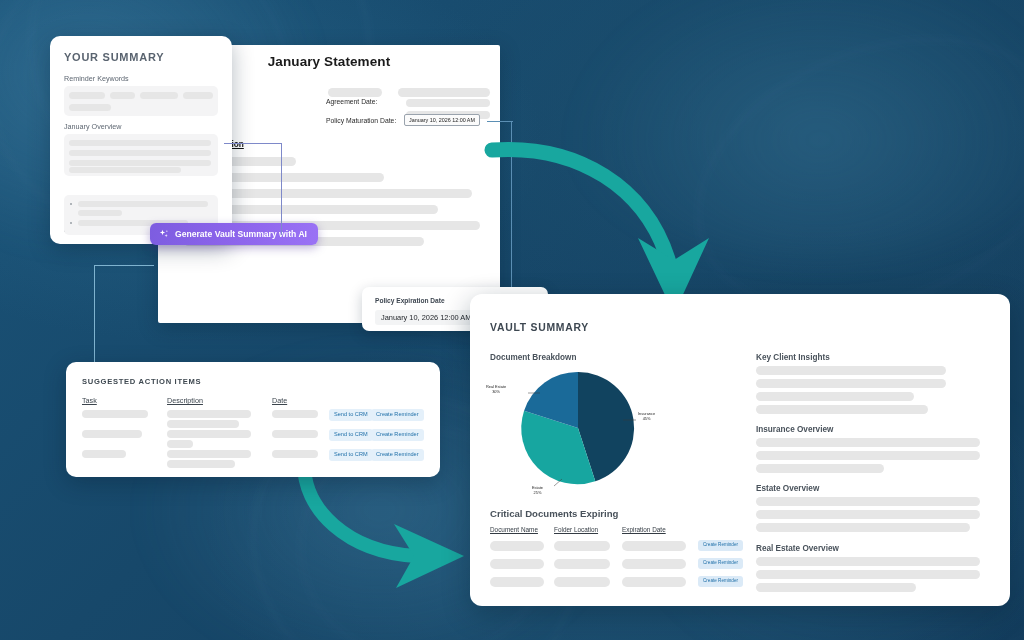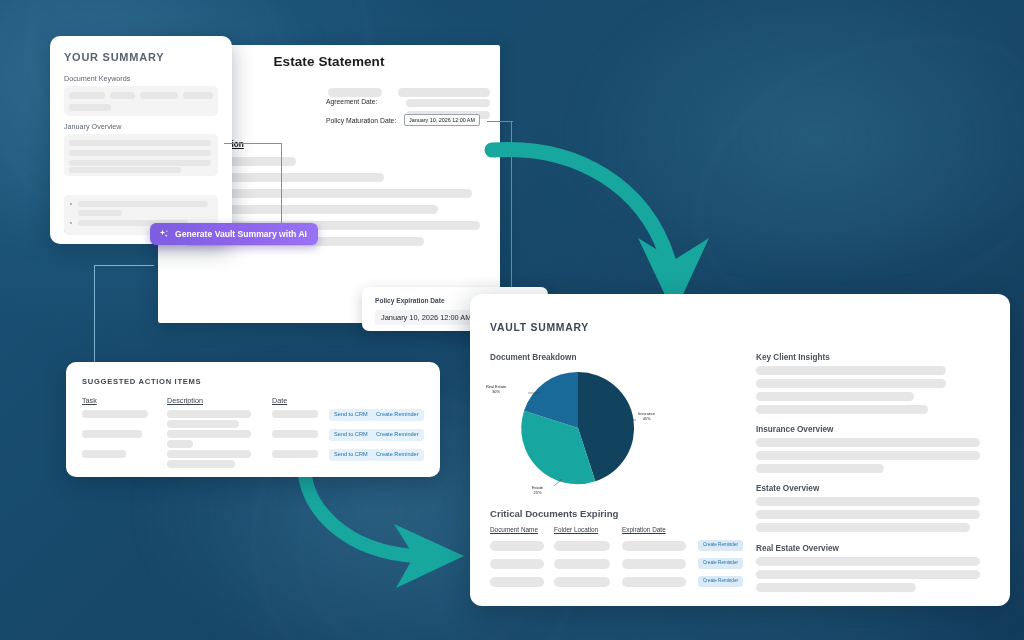--- a/index.html
+++ b/index.html
@@ -163,21 +163,21 @@
     <div class="swirl s3"></div>
     <div class="swirl s4"></div>
     <div class="wisp w1"></div>
     <div class="wisp w2"></div>
     <div class="wisp w3"></div>
     <div class="wisp w4"></div>
     <div class="wisp w5"></div>
   </div>
 
   <div class="card" id="doc-policy">
-    <div class="doc-title">Estate Statement</div>
+    <div class="doc-title">January Statement</div>
 
     <div style="position:absolute; left:170px; top:43px; width:54px;" class="skel"></div>
     <div style="position:absolute; left:240px; top:43px; width:92px;" class="skel"></div>
 
     <div style="position:absolute; left:26px; top:46px; width:28px;" class="skel"></div>
     <div style="position:absolute; left:26px; top:59px; width:28px;" class="skel"></div>
     <div style="position:absolute; left:26px; top:72px; width:28px;" class="skel"></div>
 
     <div class="kv-row" style="position:absolute; left:168px; top:53px;">
       <span class="kv-label">Agreement Date:</span>
@@ -212,21 +212,21 @@
   </svg>
 
   <svg style="position:absolute; left:296px; top:456px; width:176px; height:122px; overflow:visible;" viewBox="0 0 176 122">
     <path d="M8,4 C6,54 52,96 120,100" fill="none" stroke="#18A79F" stroke-width="14" stroke-linecap="round"></path>
     <path d="M98,68 L168,100 L100,132 L118,100 Z" fill="#18A79F"></path>
   </svg>
 
   <div class="card" id="card-summary">
     <div class="sum-title" style="position:absolute; left:14px; top:15px;">YOUR SUMMARY</div>
 
-    <div class="sum-sub" style="position:absolute; left:14px; top:38px;">Document Keywords</div>
+    <div class="sum-sub" style="position:absolute; left:14px; top:38px;">Reminder Keywords</div>
     <div class="sum-box" style="position:absolute; left:14px; top:50px; width:154px; height:30px;">
       <div class="skel" style="position:absolute; left:5px; top:6px; width:36px; height:7px;"></div>
       <div class="skel" style="position:absolute; left:46px; top:6px; width:25px; height:7px;"></div>
       <div class="skel" style="position:absolute; left:76px; top:6px; width:38px; height:7px;"></div>
       <div class="skel" style="position:absolute; left:119px; top:6px; width:30px; height:7px;"></div>
       <div class="skel" style="position:absolute; left:5px; top:18px; width:42px; height:7px;"></div>
     </div>
 
     <div class="sum-sub" style="position:absolute; left:14px; top:86px;">January Overview</div>
     <div class="sum-box" style="position:absolute; left:14px; top:98px; width:154px; height:42px;">

